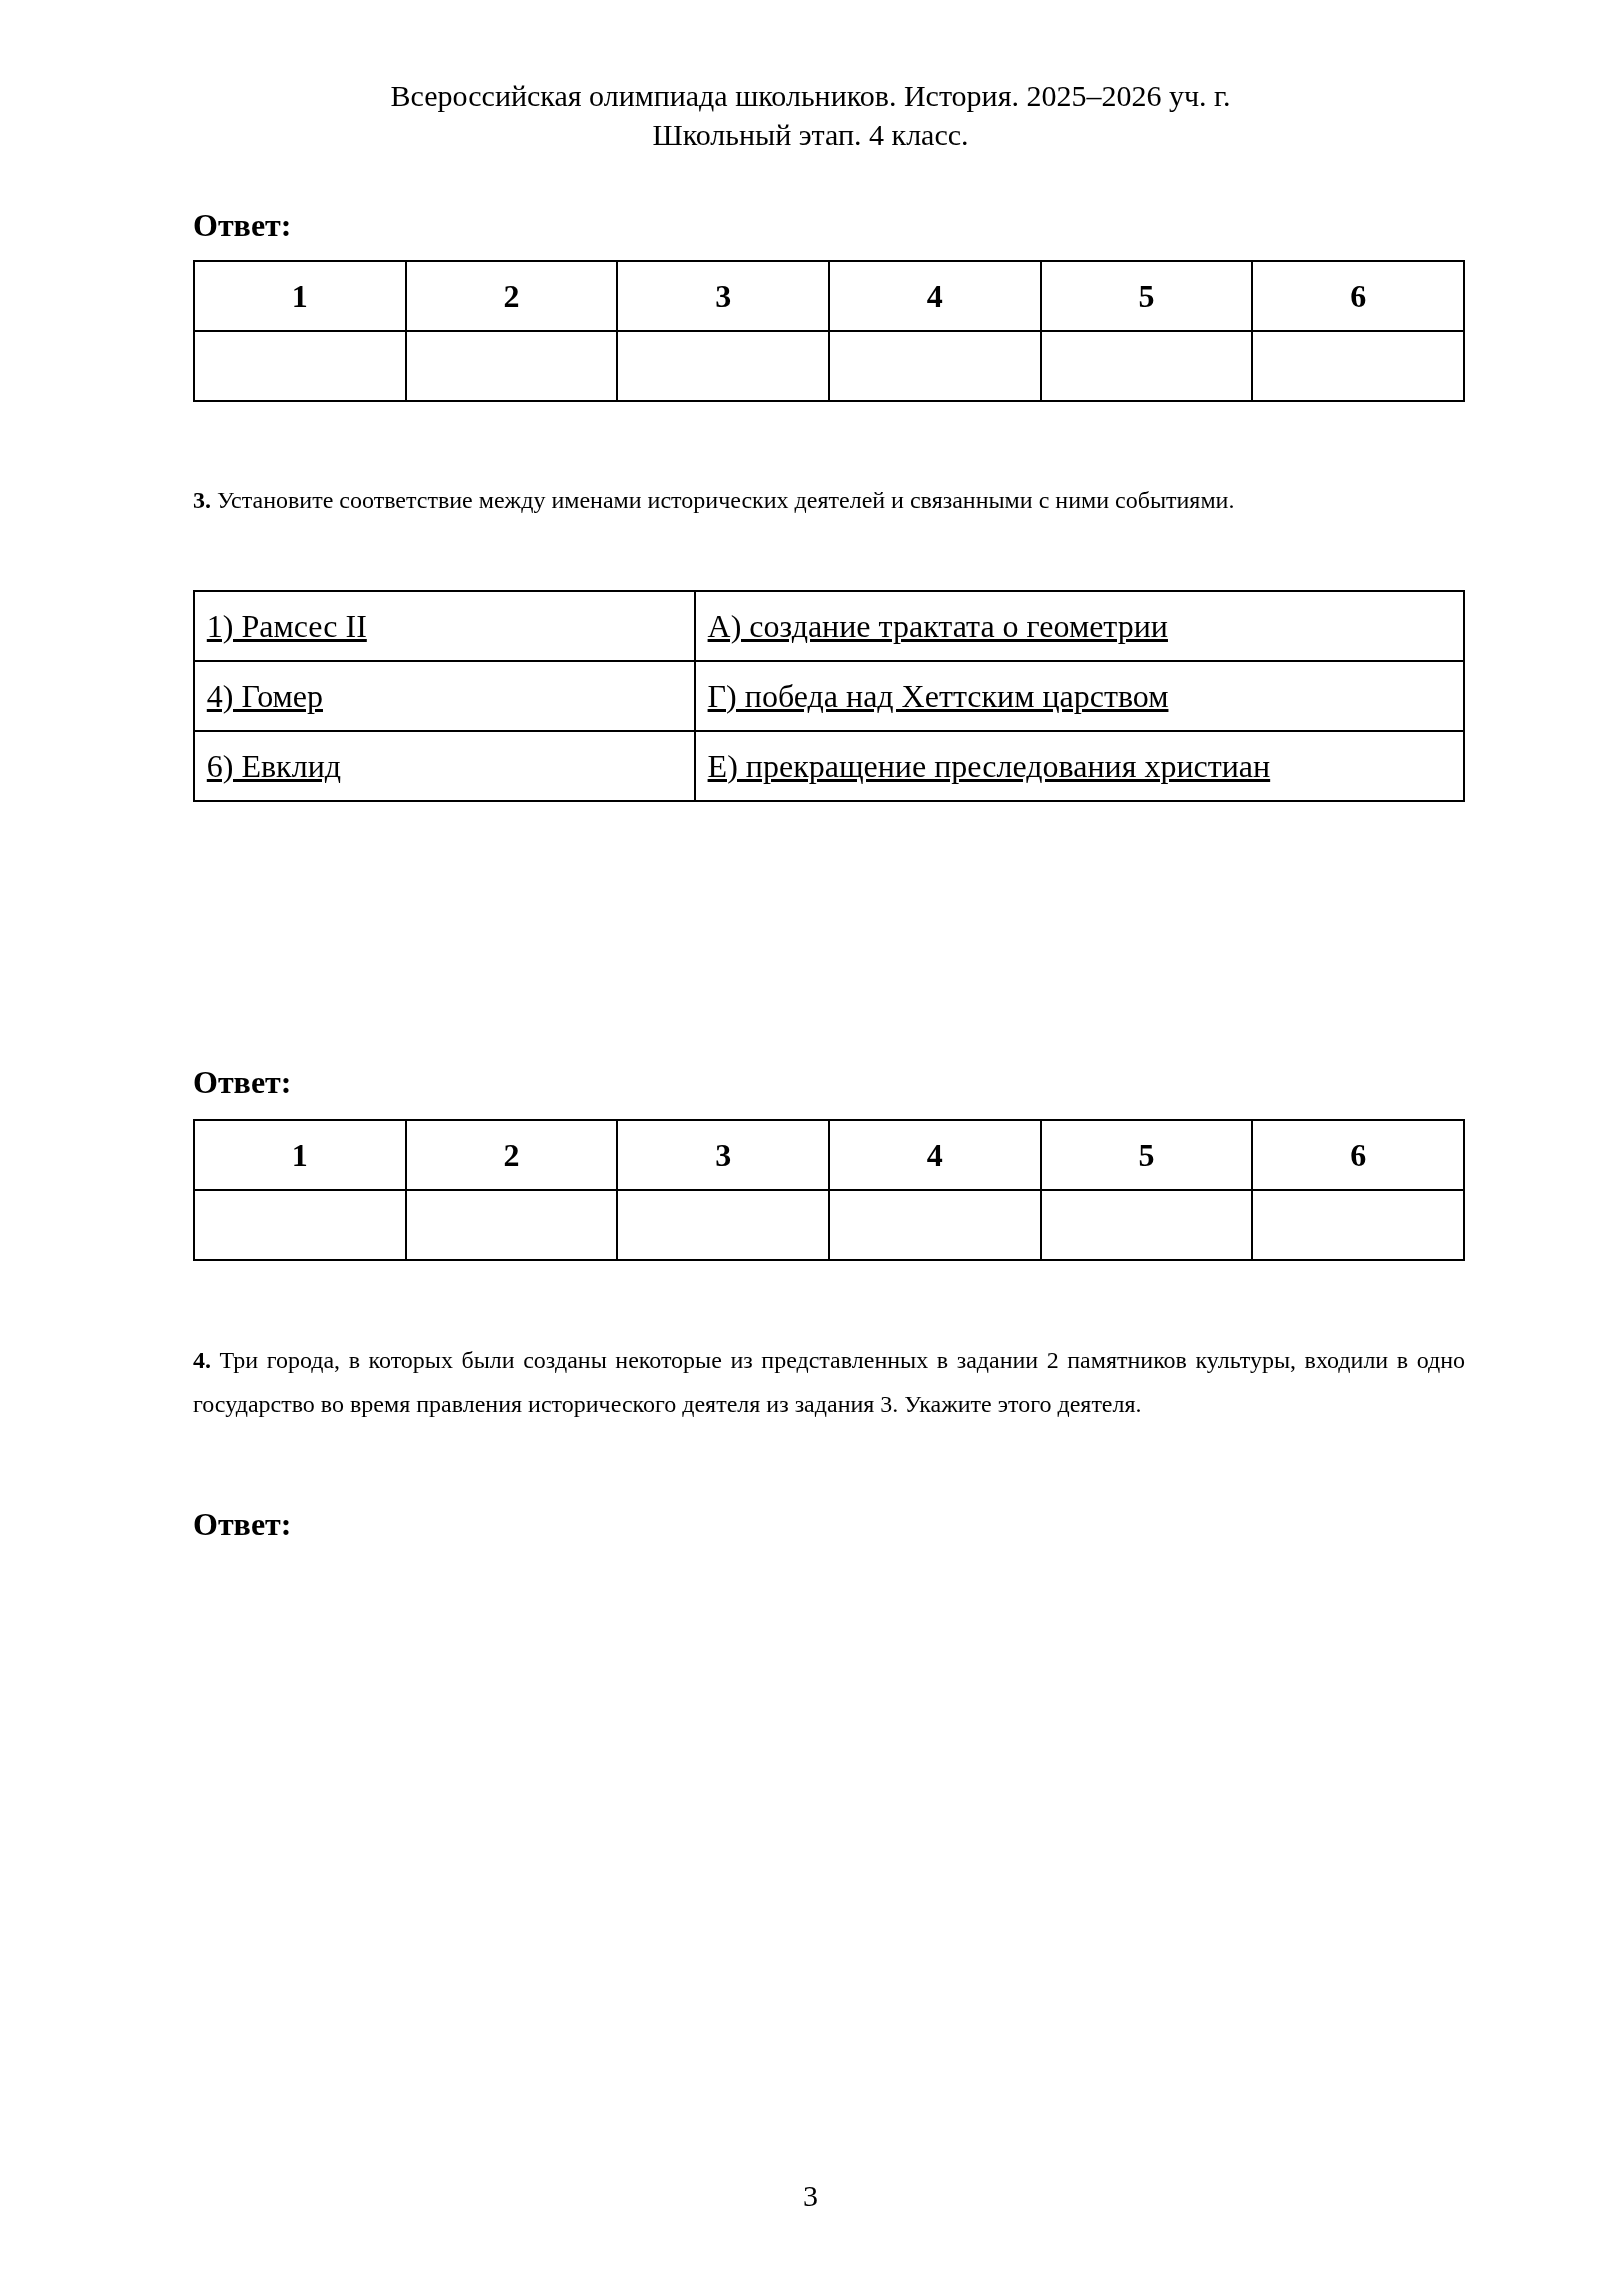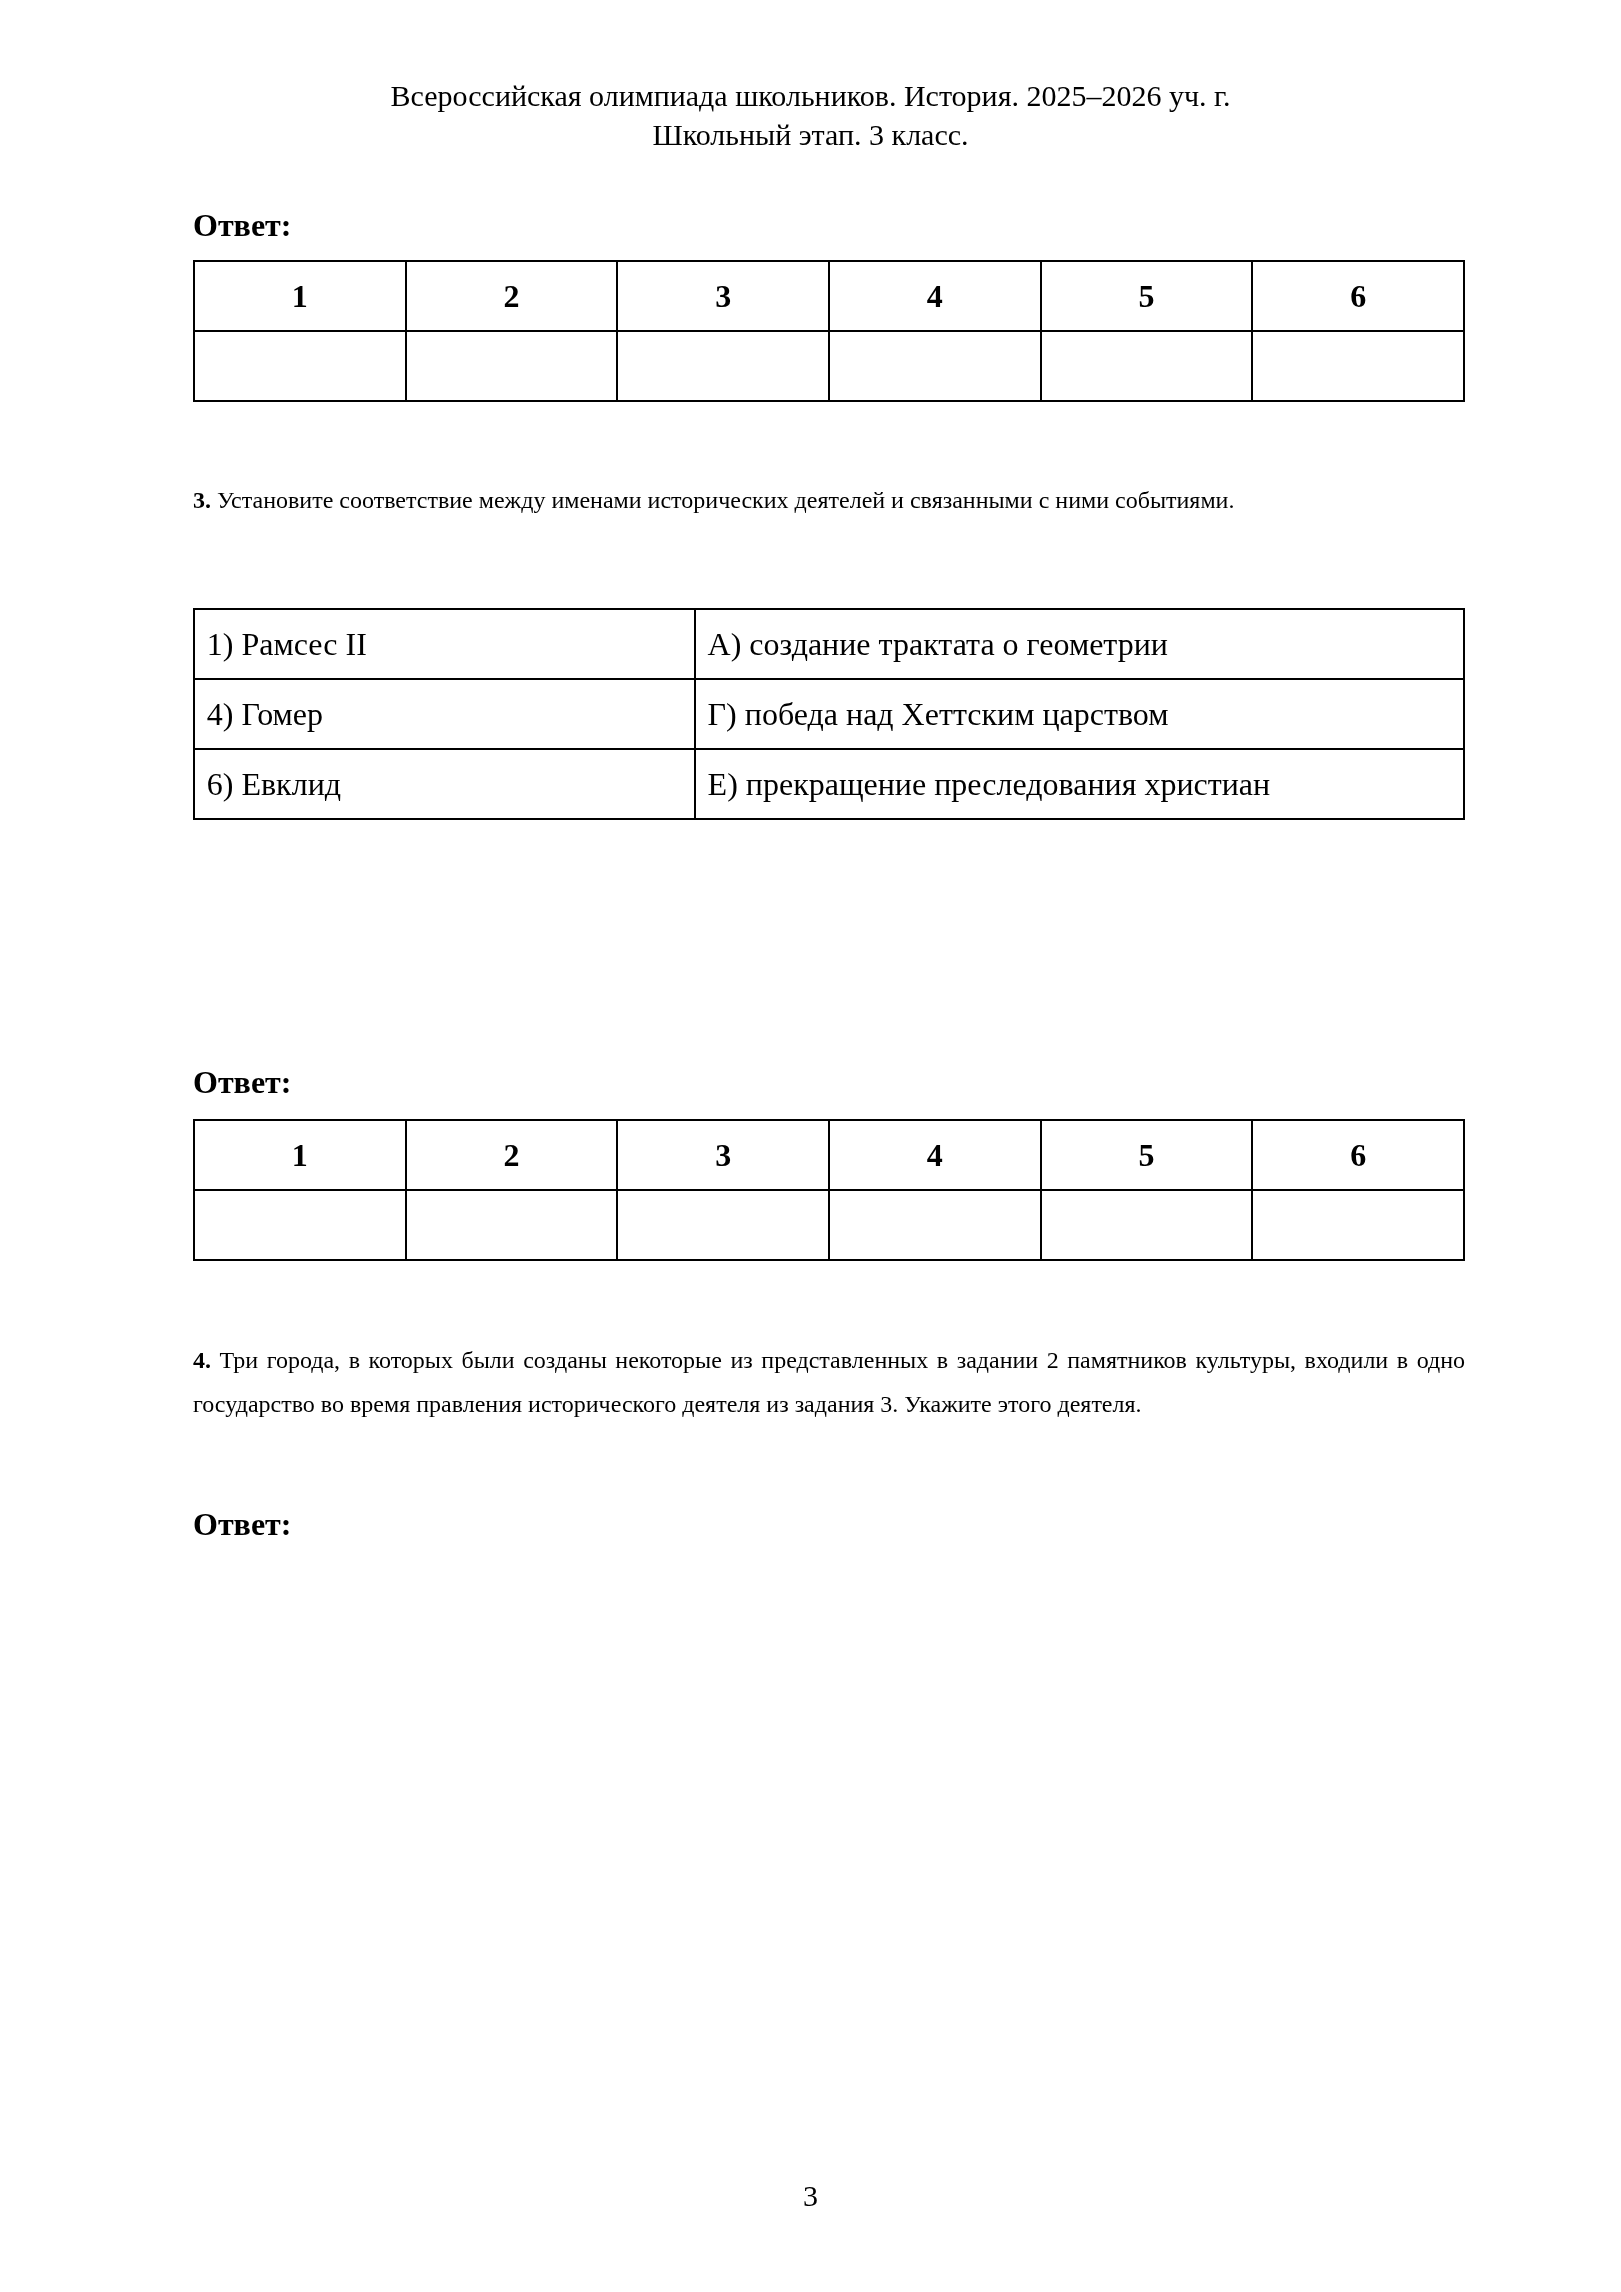--- a/index.html
+++ b/index.html
@@ -80,21 +80,21 @@
       font-size: 30px;
     }
   </style>
 </head>
 <body>
 
 <div class="page">
 
   <div class="header">
     <div>Всероссийская олимпиада школьников. История. 2025–2026 уч. г.</div>
-    <div>Школьный этап. 3 класс.</div>
+    <div>Школьный этап. 4 класс.</div>
   </div>
 
   <div class="answer-label" style="top:206px;">Ответ:</div>
   <table class="grid6" style="top:260px;">
     <tbody>
         <tr>
       <td>1</td>
       <td>2</td>
       <td>3</td>
       <td>4</td>
@@ -110,21 +110,21 @@
       <td></td>
     </tr>
   </tbody>
     </table>
 
   <div class="task" style="top:478px;">
     <span class="num">3.</span>
     <span>Установите соответствие между именами исторических деятелей и связанными с ними событиями.</span>
   </div>
 
-  <table class="match" style="top:608px;">
+  <table class="match" style="top:590px;text-decoration:underline;">
     <tbody>
         <tr>
       <td class="left">1) Рамсес II</td>
       <td>А) создание трактата о геометрии</td>
     </tr>
     <tr>
       <td class="left">4) Гомер</td>
       <td>Г) победа над Хеттским царством</td>
     </tr>
     <tr>

